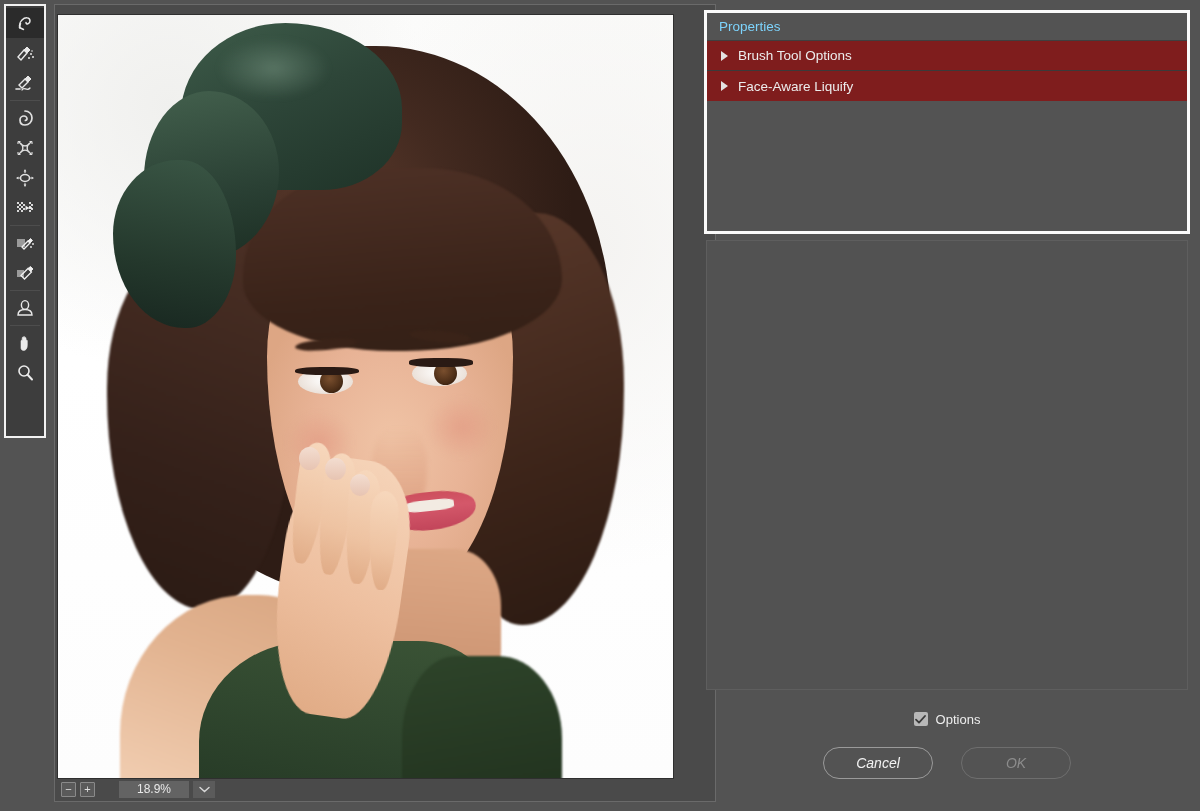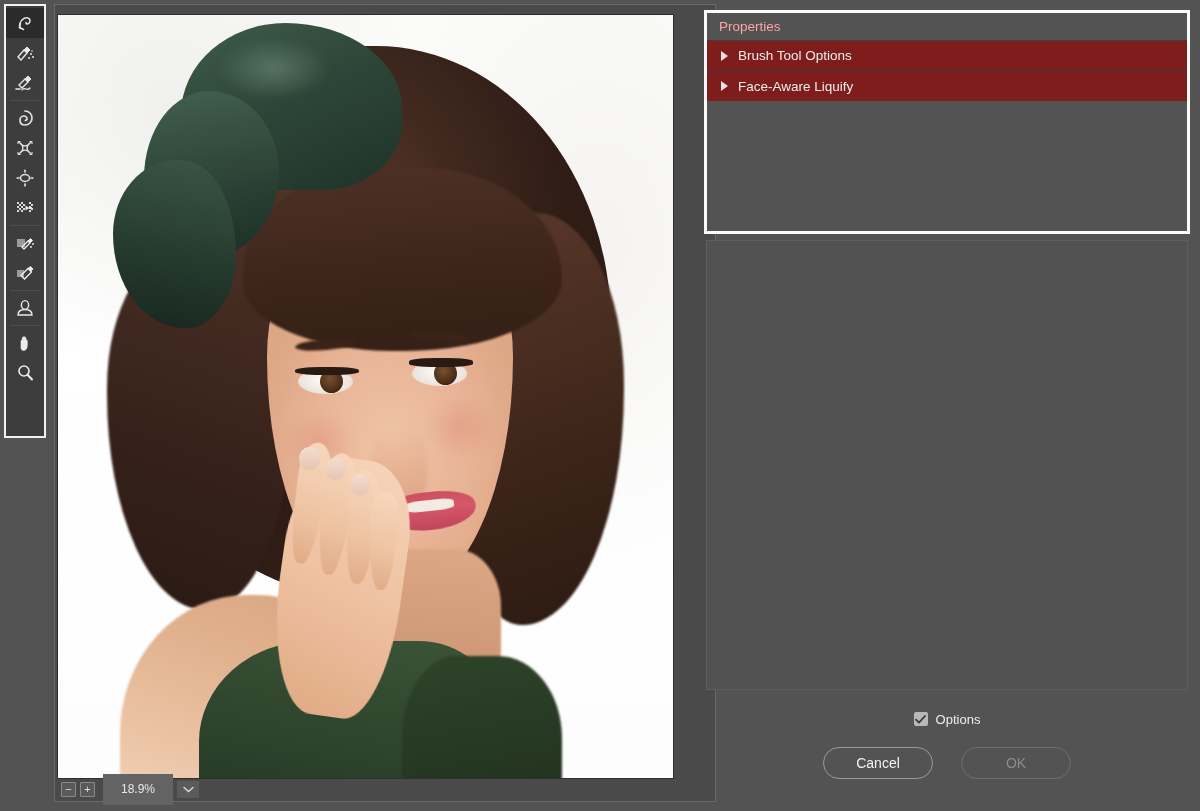--- a/index.html
+++ b/index.html
@@ -260,26 +260,26 @@
     width: 15px; height: 15px;
     border: 1px solid #8a8a8a;
     background: #5a5a5a;
     color: #e0e0e0;
     font-size: 11px; line-height: 13px;
     text-align: center;
     cursor: pointer;
     border-radius: 1px;
   }
   #zoom-value {
-    width: 70px; height: 31px;
+    width: 70px; height: 17px;
     background: #636363;
     color: #e8e8e8;
     font-size: 12px;
     display: flex; align-items: center; justify-content: center;
-    margin-left: 4px;
+    margin-left: 20px;
   }
   #zoom-dropdown {
     width: 22px; height: 17px;
     background: #5b5b5b;
     display: flex; align-items: center; justify-content: center;
     cursor: pointer;
     color: #d8d8d8; font-size: 9px;
   }
 
   
@@ -287,21 +287,21 @@
     position: absolute; left: 704px; top: 10px;
     width: 486px; height: 224px;
     border: 3px solid #fafafa;
     background: #535353;
   }
   #props-header {
     height: 28px;
     background: #535353;
     display: flex; align-items: center;
     padding-left: 12px;
-    color: #fca5a5;
+    color: #7dd3fc;
     font-size: 13.5px;
     border-bottom: 1px solid #3f3f3f;
   }
   .prop-row {
     height: 30px;
     background: #7f1d1d;
     border-bottom: 1px solid #3a3a3a;
     display: flex; align-items: center;
     padding-left: 14px;
     cursor: pointer;
@@ -348,20 +348,21 @@
     display: flex; align-items: center; justify-content: center;
     gap: 28px;
   }
   .dlgbtn {
     width: 110px; height: 32px;
     border-radius: 16px;
     display: flex; align-items: center; justify-content: center;
     font-size: 14px;
     cursor: pointer;
     background: transparent;
+    font-style: italic;
   }
   #cancel-button { border: 1px solid #9a9a9a; color: #f2f2f2; }
   #ok-button { border: 1px solid #6e6e6e; color: #8c8c8c; cursor: default; }
 </style>
 </head>
 <body>
 
 <div id="toolbar">
 
   <div class="tool selected" title="Forward Warp Tool">

